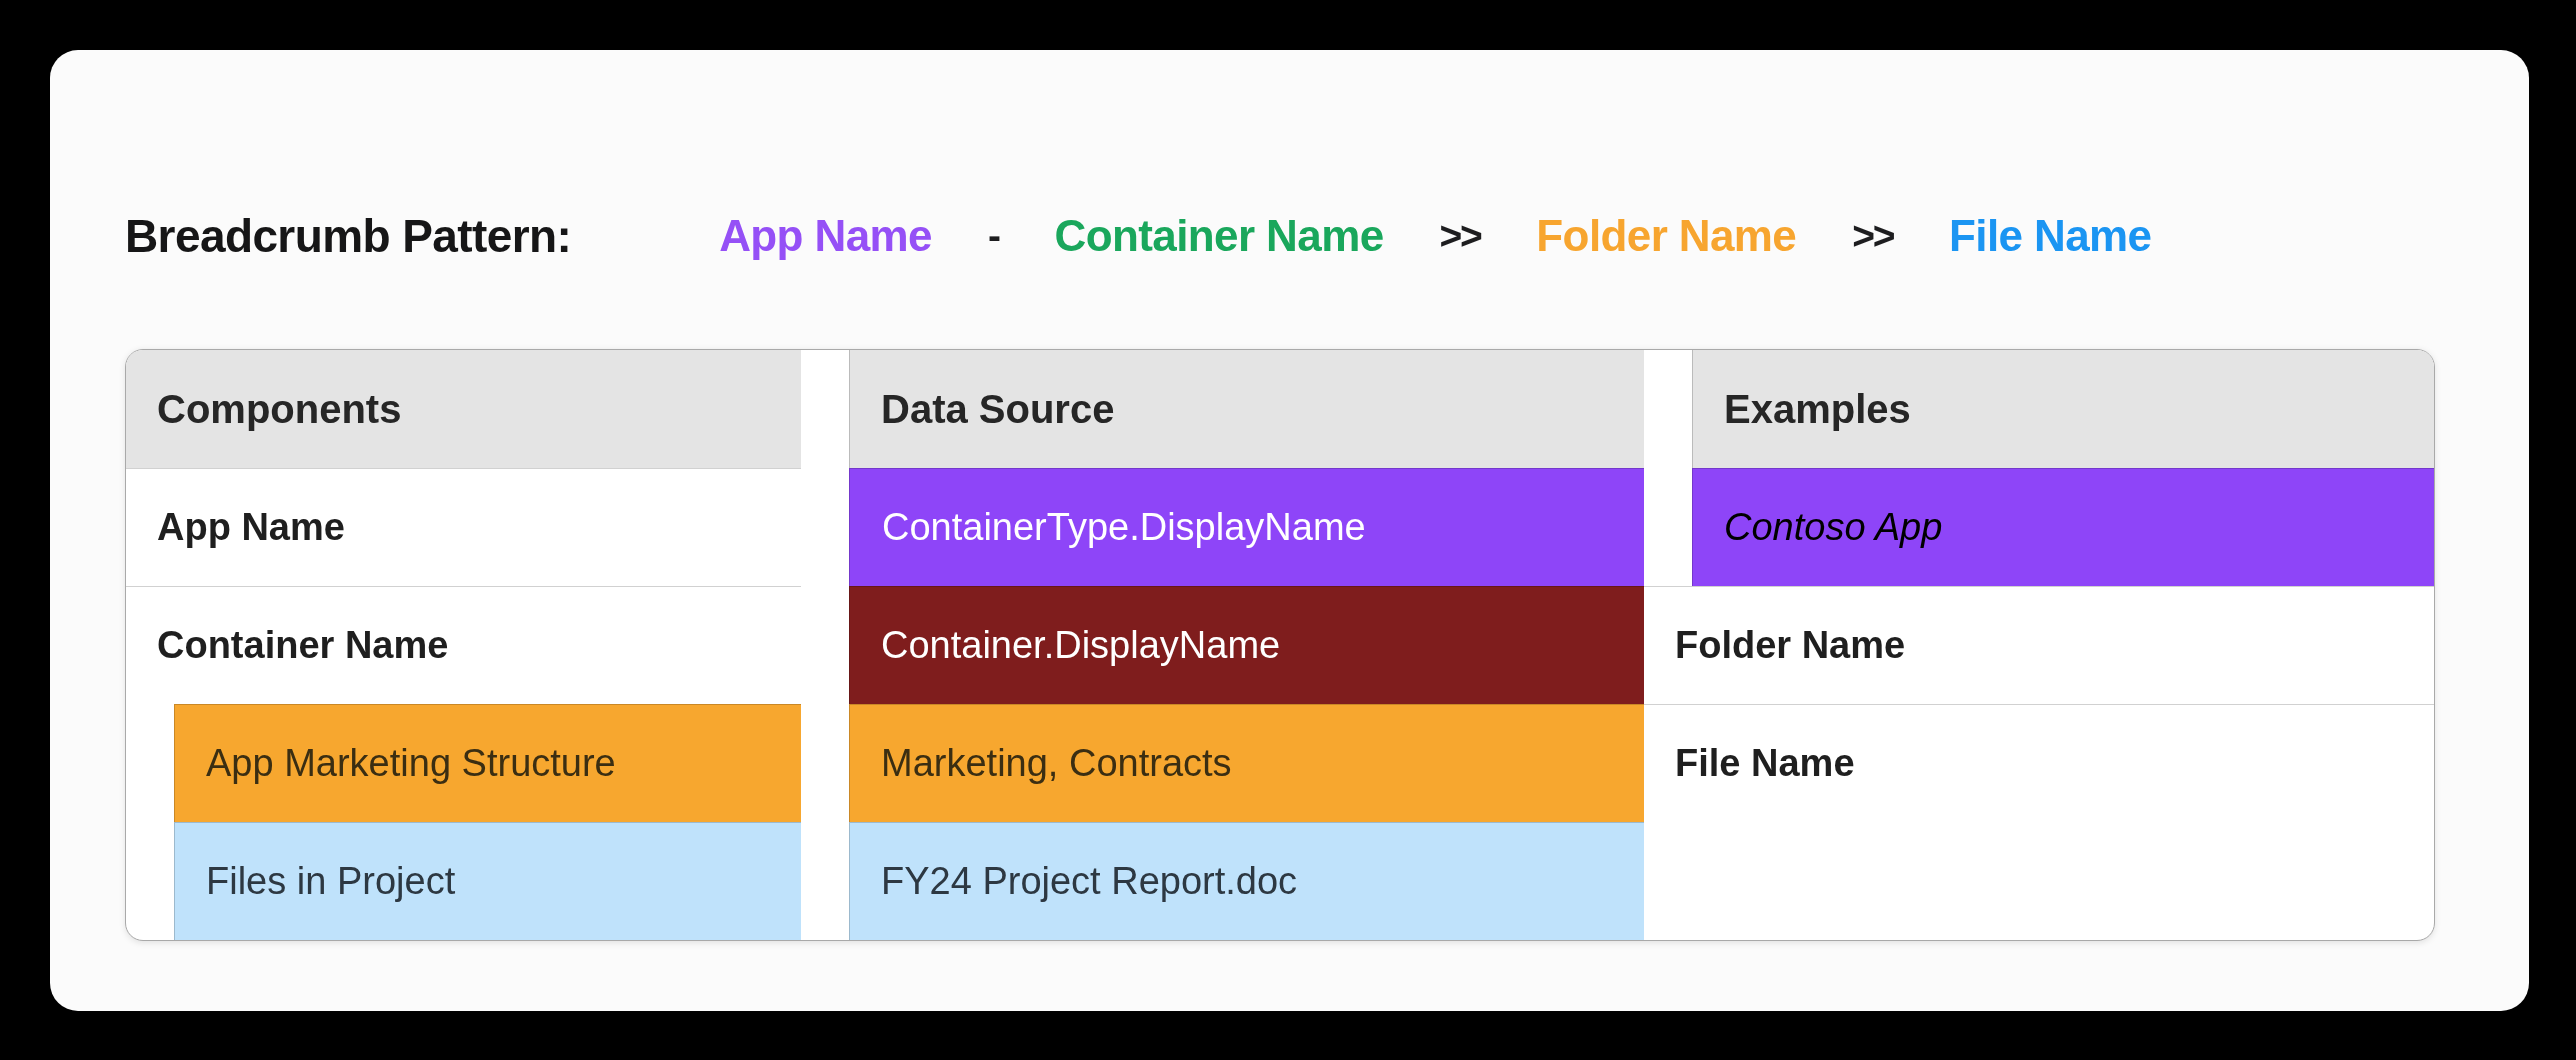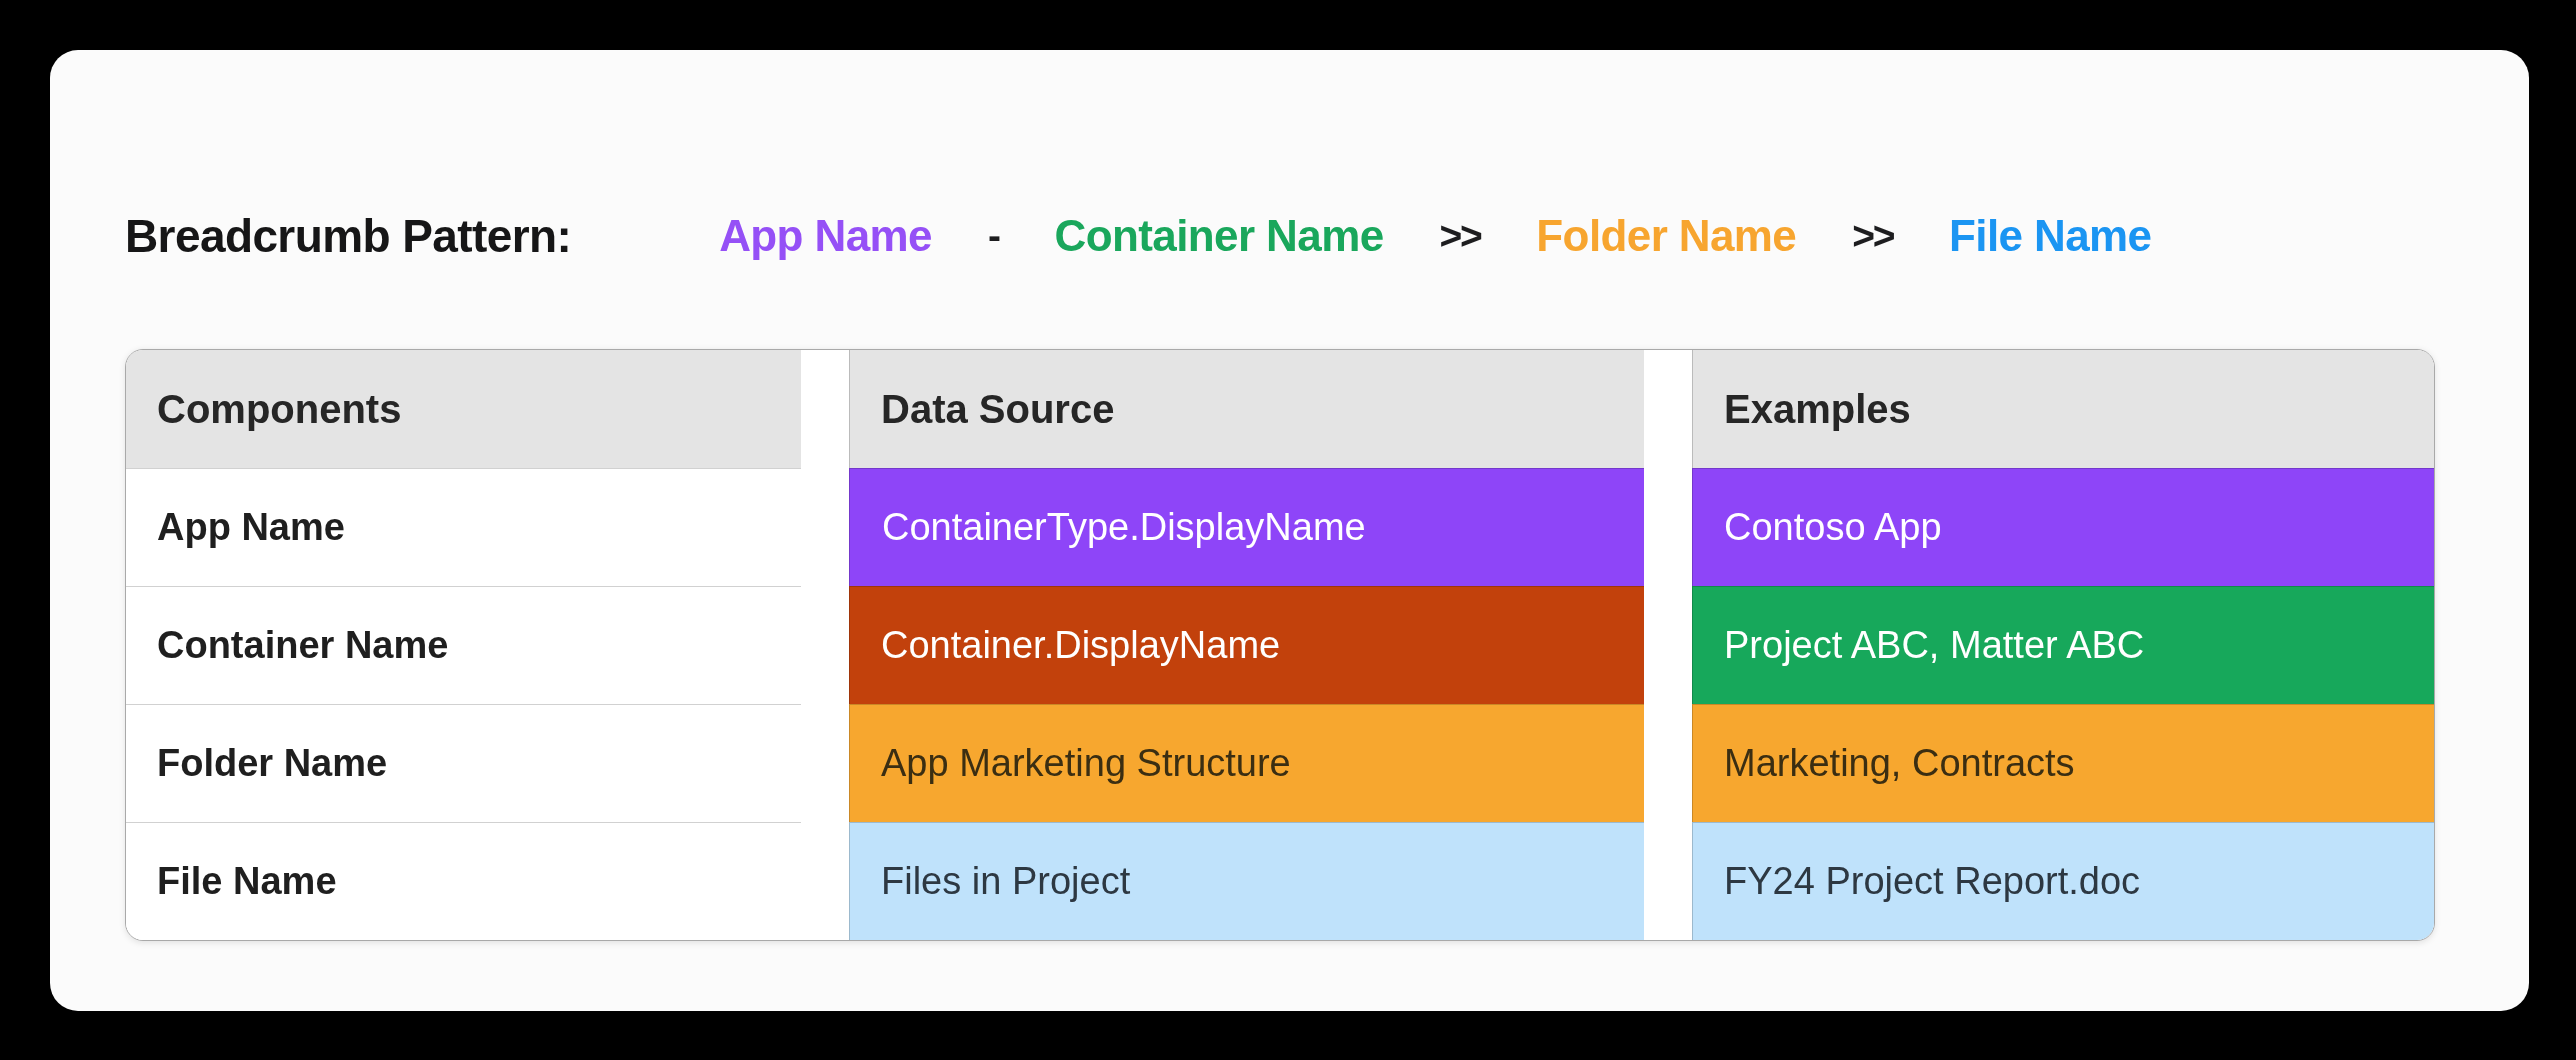--- a/index.html
+++ b/index.html
@@ -111,25 +111,24 @@
   </div>
 
   <div class="table-wrap">
 
     <div class="cell head col1">Components</div>
     <div class="cell head col2">Data Source</div>
     <div class="cell head col3">Examples</div>
 
     <div class="cell comp body-row col1">App Name</div>
     <div class="cell body-row col2" style="background-color: rgb(142, 69, 248); color: rgb(255, 255, 255); padding-left: 32px;">ContainerType.DisplayName</div>
-    <div class="cell body-row col3" style="background-color: rgb(142, 69, 248); color: #ffffff;">Contoso App</div>
+    <div class="cell body-row col3" style="background-color: rgb(142, 69, 248); color: #000000; font-style: italic;">Contoso App</div>
 
     <div class="cell comp body-row col1">Container Name</div>
-    <div class="cell body-row col2" style="background-color: #c2410c; color: rgb(255, 255, 255);">Container.DisplayName</div>
-    <div class="cell body-row col3" style="background-color: rgb(23, 168, 91); color: rgb(255, 255, 255);">Project ABC, Matter ABC</div>
+    <div class="cell body-row col2" style="background-color: #7f1d1d; color: rgb(255, 255, 255);">Container.DisplayName</div>
 
     <div class="cell comp body-row col1">Folder Name</div>
     <div class="cell body-row col2" style="background-color: rgb(247, 167, 47); color: rgb(59, 46, 18);">App Marketing Structure</div>
     <div class="cell body-row col3" style="background-color: rgb(247, 167, 47); color: rgb(59, 46, 18);">Marketing, Contracts</div>
 
     <div class="cell comp body-row col1">File Name</div>
     <div class="cell body-row col2" style="background-color: rgb(191, 226, 251); color: rgb(45, 56, 66);">Files in Project</div>
     <div class="cell body-row col3" style="background-color: rgb(191, 226, 251); color: rgb(45, 56, 66);">FY24 Project Report.doc</div>
 
   </div>

